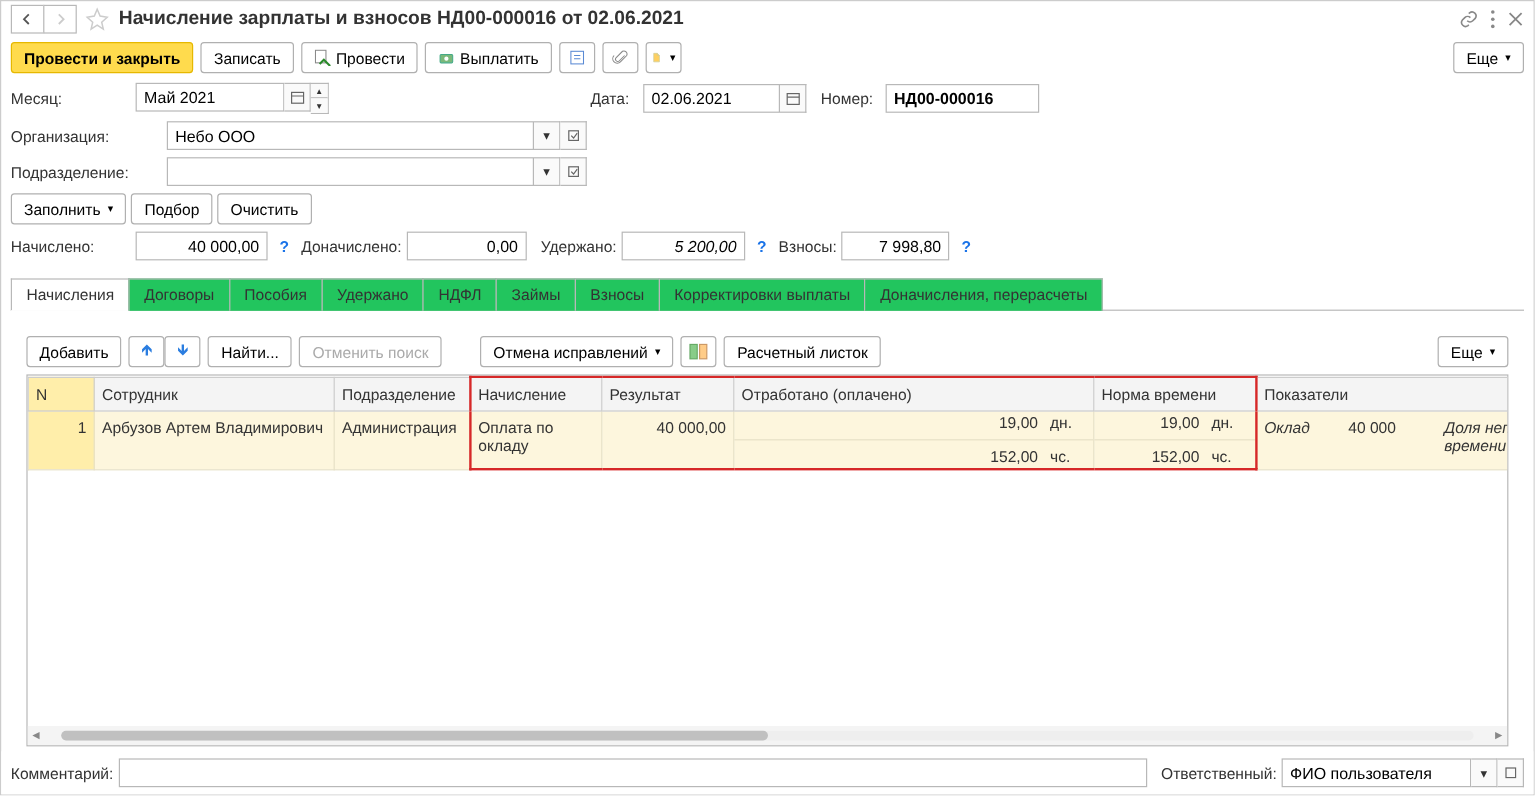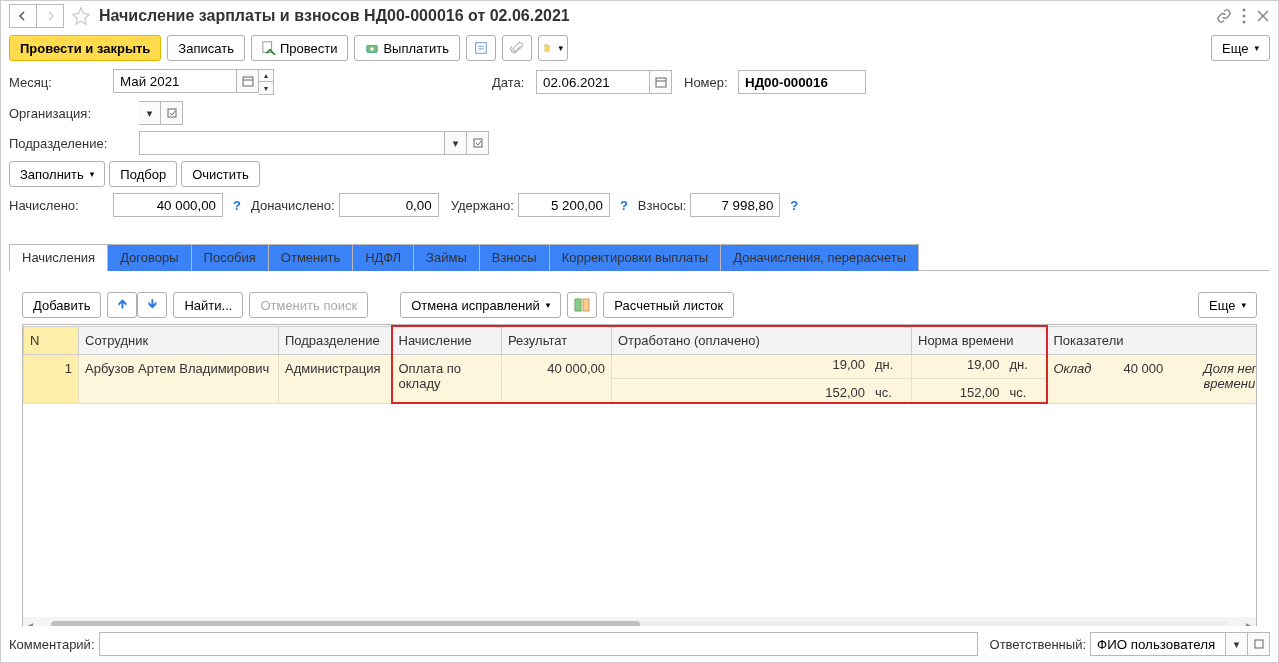--- a/index.html
+++ b/index.html
@@ -33,22 +33,22 @@
   .input.ro { text-align: right; width: 110px; }
   .input-group { display: inline-flex; }
   .input-group .input { border-radius: 0; }
   .input-group .addon-btn { border: 1px solid #b8b8b8; border-left: 0; width: 22px; height: 24px; background: #fafafa; display: flex; align-items: center; justify-content: center; cursor: pointer; font-size: 11px; }
   .stepper { display: inline-flex; flex-direction: column; border: 1px solid #b8b8b8; border-left: 0; }
   .stepper .s { width: 14px; height: 12px; font-size: 8px; display: flex; align-items: center; justify-content: center; cursor: pointer; background: #fafafa; }
   .stepper .s:first-child { border-bottom: 1px solid #b8b8b8; }
   .help-q { color: #1a73e8; cursor: pointer; margin: 0 6px; font-weight: bold; }
   
   
-  .tabs { display: flex; border-bottom: 1px solid #b8b8b8; margin: 16px 8px 0; }
-  .tab { border: 1px solid #b8b8b8; border-bottom: none; padding: 5px 12px; margin-right: -1px; background: #3b82f6; cursor: pointer; position: relative; top: 1px; }
+  .tabs { display: flex; border-bottom: 1px solid #b8b8b8; margin: 4px 8px 0; }
+  .tab { border: 1px solid #b8b8b8; border-bottom: none; padding: 5px 12px; margin-right: -1px; background: #22c55e; cursor: pointer; position: relative; top: 1px; }
   .tab.active { background: #fff; border-bottom: 1px solid #fff; }
   
   .tab-content { padding: 21px; }
   .tab-toolbar { display: flex; gap: 6px; align-items: center; margin-bottom: 6px; }
   .btn.arrow { width: 30px; justify-content: center; padding: 0; color: #2a7de0; }
   .btn.disabled { color: #aaa; }
   
   
   .table-wrap { border: 1px solid #b8b8b8; height: 310px; overflow: hidden; position: relative; }
   .data-table { width: 1280px; border-collapse: collapse; table-layout: fixed; }
@@ -185,20 +185,21 @@
             </svg>
         </span>
       </div>
       <span class="form-label" style="min-width:50px;margin-left:8px">Номер:</span>
       <input class="input" style="width: 128px; font-weight: bold;" value="НД00-000016">
     </div>
 
     <div class="form-row">
       <span class="form-label wide">Организация:</span>
       <div class="input-group">
+        <input class="input" style="width: 306px;" value="Небо ООО">
         <span class="addon-btn">▾</span>
         <span class="addon-btn">
           <svg width="10" height="10" viewBox="0 0 10 10">
               <rect x="1" y="1" width="8" height="8" fill="none" stroke="#666"></rect>
               <path d="M3 5l2 2 3-4" stroke="#666" fill="none"></path>
             </svg>
         </span>
       </div>
     </div>
 
@@ -225,33 +226,33 @@
       <button class="btn">Очистить</button>
     </div>
 
     <div class="form-row">
       <span class="form-label">Начислено:</span>
       <input class="input ro" value="40 000,00" style="">
       <span class="help-q">?</span>
       <span>Доначислено:</span>
       <input class="input ro" style="width: 100px;" value="0,00">
       <span style="margin-left:8px">Удержано:</span>
-      <input class="input ro" style="width: 92px;" value="5 200,00">
+      <input class="input ro" style="width: 103px; font-style: italic;" value="5 200,00">
       <span class="help-q">?</span>
       <span>Взносы:</span>
       <input class="input ro" style="width: 90px; text-align: right;" value="7 998,80">
       <span class="help-q">?</span>
     </div>
   </div>
 
   <div class="tabs">
     <div class="tab active">Начисления</div>
     <div class="tab">Договоры</div>
     <div class="tab">Пособия</div>
-    <div class="tab">Отменить</div>
+    <div class="tab">Удержано</div>
     <div class="tab">НДФЛ</div>
     <div class="tab">Займы</div>
     <div class="tab">Взносы</div>
     <div class="tab">Корректировки выплаты</div>
     <div class="tab">Доначисления, перерасчеты</div>
   </div>
 
   <div class="tab-content">
     <div class="tab-toolbar">
       <button class="btn">Добавить</button>
@@ -341,21 +342,21 @@
         <span class="arrow">►</span>
       </div>
     </div>
   </div>
 
   <div class="footer">
     <span>Комментарий:</span>
     <input class="input comment" style="">
     <span style="margin-left:8px">Ответственный:</span>
     <div class="input-group">
-      <input class="input" style="width: 136px;" value="ФИО пользователя">
+      <input class="input" style="width: 158px;" value="ФИО пользователя">
       <span class="addon-btn">▾</span>
       <span class="addon-btn">
         <svg width="10" height="10" viewBox="0 0 10 10">
             <rect x="1" y="1" width="8" height="8" fill="none" stroke="#666"></rect>
           </svg>
       </span>
     </div>
   </div>
 
 </div>

